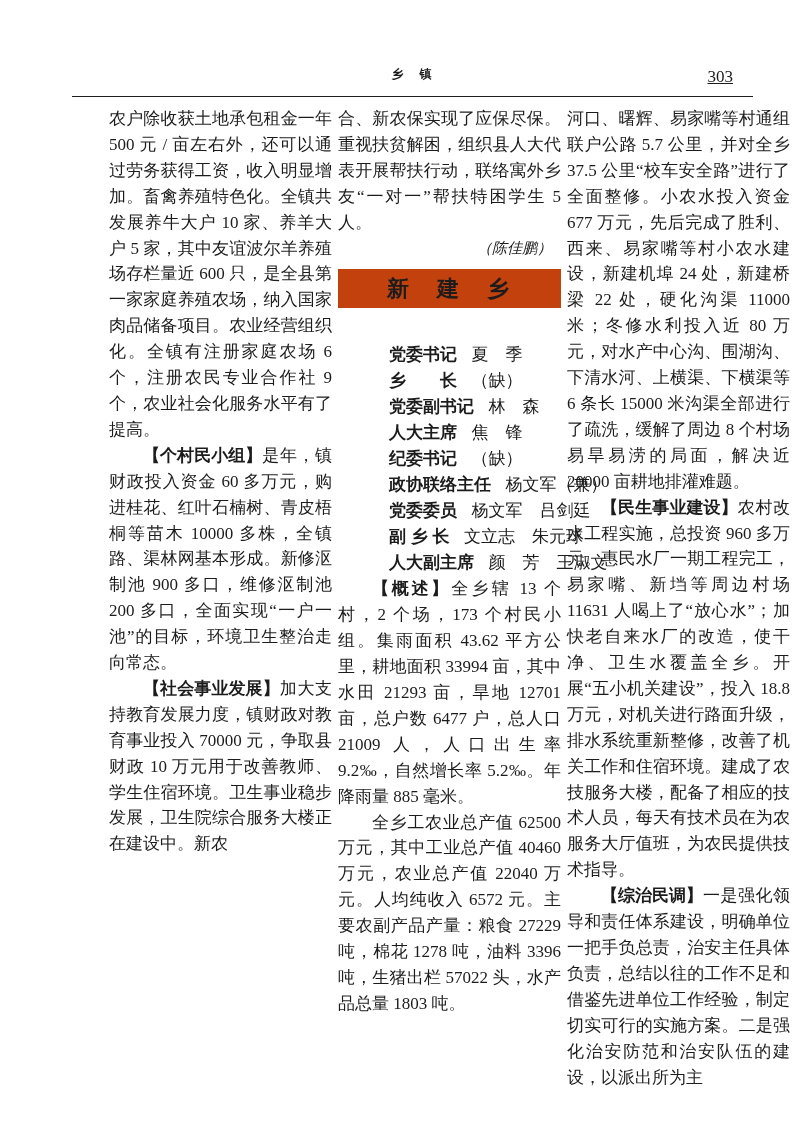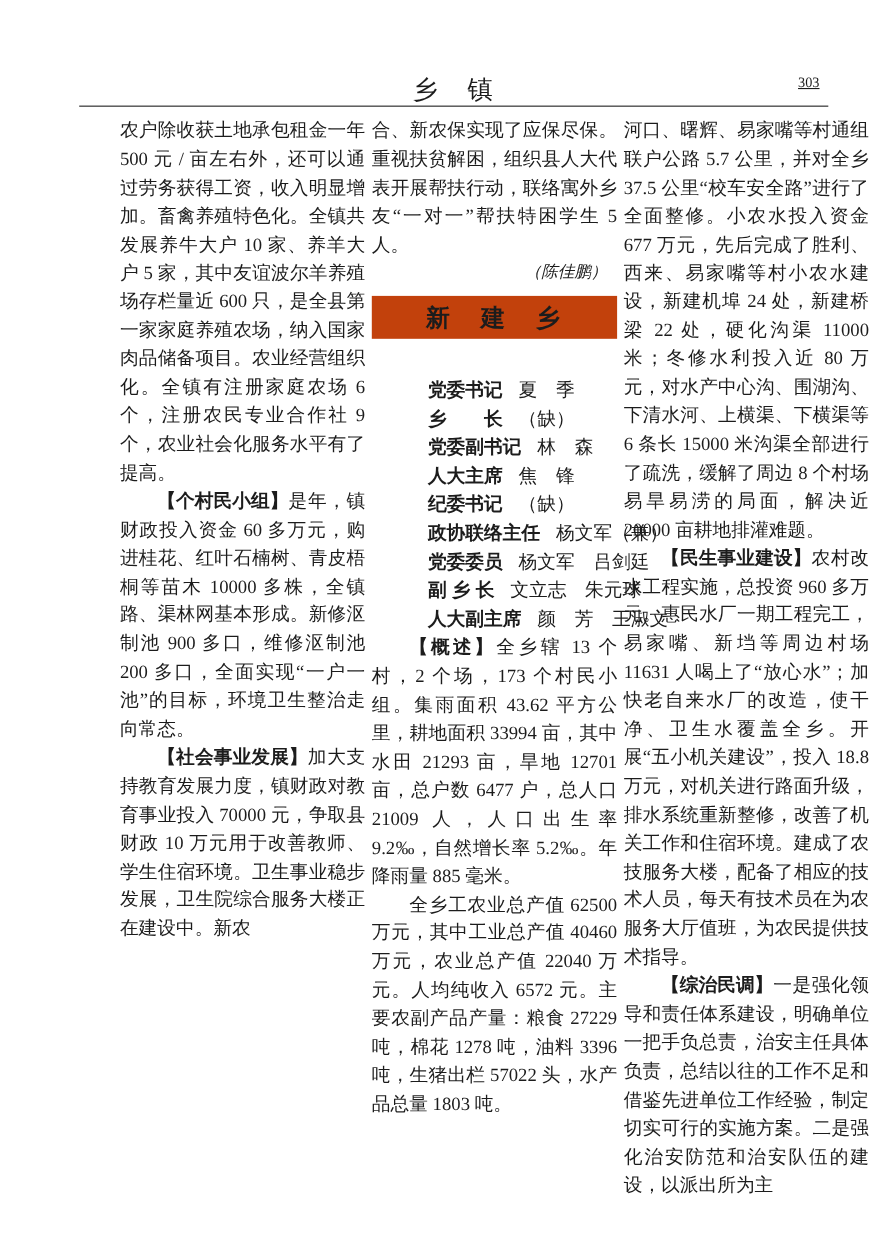--- a/index.html
+++ b/index.html
@@ -17,29 +17,29 @@
     position: absolute;
     left: 72px;
     top: 66px;
     width: 681px;
     height: 30px;
   }
   .running-head-title {
     position: absolute;
     left: 0; right: 0;
     text-align: center;
-    font-size: 23px;
-    font-weight: 400;
+    font-size: 12px;
+    font-weight: 700;
     letter-spacing: 2px;
   }
   .running-head-pagenum {
     position: absolute;
-    right: 8px;
+    right: 20px;
     top: 1px;
-    font-size: 13px;
+    font-size: 17px;
     text-decoration: underline;
   }
   .running-head-rule {
     position: absolute;
     left: 72px;
     top: 96px;
     width: 681px;
     border-top: 1.7px solid #1f1f1f;
   }
   .content {

